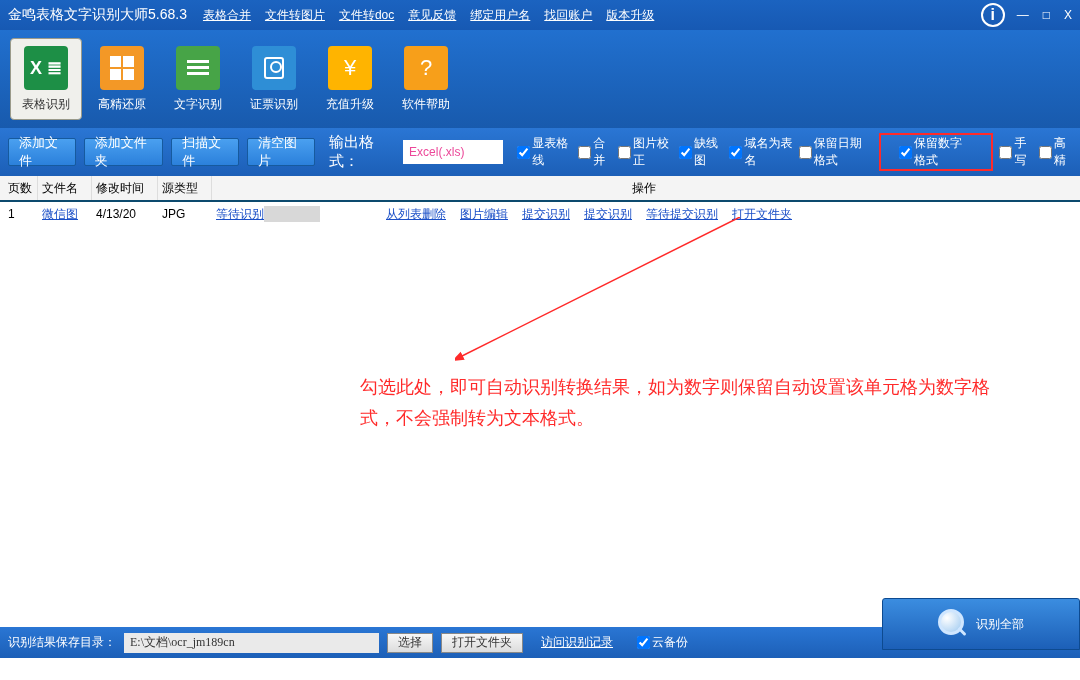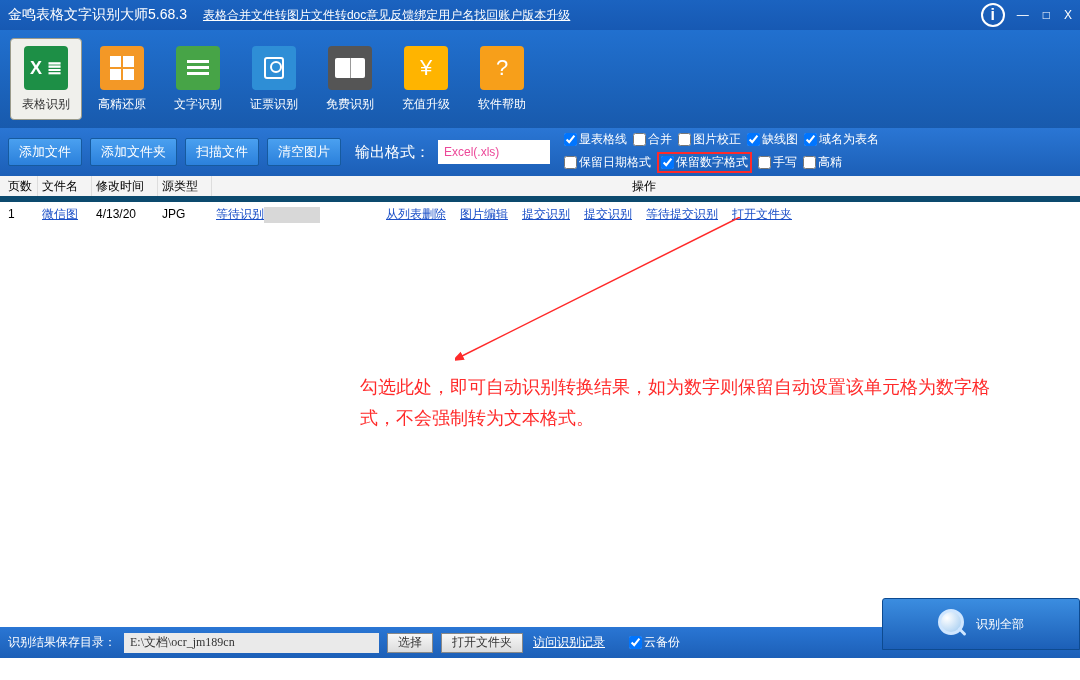--- a/index.html
+++ b/index.html
@@ -1,19 +1,19 @@
 <!DOCTYPE html>
 <html><head>
 <meta charset="utf-8">
 <style>
 *{box-sizing:border-box;margin:0;padding:0;font-family:"Microsoft YaHei","SimSun",sans-serif;font-size:12px}
 body{width:1080px;height:680px;overflow:hidden;background:#fff}
 .titlebar{height:30px;background:linear-gradient(#1b63c0,#1759b3);color:#fff;display:flex;align-items:center;padding:0 8px;position:relative}
 .titlebar .title{font-size:14px;margin-right:16px}
-.titlebar .menu{display:flex;gap:0}
+.titlebar .menu{display:flex;gap:14px}
 .titlebar .menu span{text-decoration:underline;cursor:pointer}
 .titlebar .right{margin-left:auto;display:flex;align-items:center;gap:12px}
 .info-icon{width:24px;height:24px;border:2px solid #fff;border-radius:50%;display:flex;align-items:center;justify-content:center;font-weight:bold;font-size:16px;color:#fff}
 .winbtns{display:flex;gap:14px;font-size:16px}
 .winbtns span{cursor:pointer}
 .toolbar{height:98px;background:linear-gradient(#2170cf,#185aad);display:flex;align-items:center;padding:0 10px;gap:4px}
 .tool{width:72px;height:82px;display:flex;flex-direction:column;align-items:center;justify-content:center;color:#fff;border-radius:4px;gap:6px;cursor:pointer}
 .tool.active{background:#f0f0ec;color:#333;border:1px solid #9a9a8a}
 .tool .ticon{width:44px;height:44px;display:flex;align-items:center;justify-content:center;border-radius:4px}
 .tool .tlabel{font-size:12px}
@@ -21,26 +21,26 @@
 .ic-orange{background:#f39826;color:#fff}
 .ic-green{background:#47a447;color:#fff}
 .ic-blue{background:#2e8ed6;color:#fff}
 .ic-dark{background:#555;color:#fff}
 .ic-coin{background:#ffb400;border-radius:50%;color:#fff;font-size:22px}
 .ic-help{background:#f79f1a;border-radius:50%;color:#fff;font-size:22px}
 .optbar{height:48px;background:linear-gradient(#2a76d4,#1c5fb7);display:flex;align-items:center;padding:0 8px;gap:8px;color:#fff}
 .bbtn{height:28px;padding:0 10px;background:linear-gradient(#4aa0f0,#2b80db);border:1px solid #165a9e;color:#fff;border-radius:2px;display:flex;align-items:center;cursor:pointer;font-size:13px}
 .outlabel{font-size:15px;margin-left:6px}
 .outbox{width:112px;height:24px;background:#fff;color:#ec4899;display:flex;align-items:center;padding:0 6px;font-family:Liberation Sans, sans-serif}
-.checks{display:flex;flex-direction:column;gap:4px;margin-left:6px}
+.checks{display:flex;flex-direction:row;gap:4px;margin-left:6px}
 .checkrow{display:flex;gap:6px;align-items:center}
 .ck{display:flex;align-items:center;gap:2px}
 .ck input{width:13px;height:13px}
-.ck.highlight{border:2px solid #ff2a2a;padding:0 2px}
-.tablehdr{height:26px;background:#f4f4f4;border-bottom:6px solid #0c4a6e;display:flex;align-items:center;padding:0 4px}
+.ck.highlight{border:2px solid #ff2a2a;padding:0 18px}
+.tablehdr{height:26px;background:#f4f4f4;border-bottom:2px solid #0c4a6e;display:flex;align-items:center;padding:0 4px}
 .th{border-right:1px solid #ddd;padding:0 4px;height:100%;display:flex;align-items:center}
 .tablebody{position:relative;height:425px;background:#fff;overflow:hidden}
 .trow{height:24px;display:flex;align-items:center;padding:0 4px}
 .td{padding:0 4px}
 .link{color:#1a4fc7;text-decoration:underline;cursor:pointer}
 .greybox{width:56px;height:16px;background:#d8d8d8}
 .arrow-svg{position:absolute;left:455px;top:15px;pointer-events:none}
 .anno{position:absolute;left:360px;top:170px;width:640px;color:#ff2a2a;font-size:18px;line-height:1.7}
 .statusbar{height:31px;background:linear-gradient(#2a76d4,#1c5fb7);display:flex;align-items:center;padding:10px 8px;color:#fff;gap:8px;position:relative}
 .pathbox{width:255px;height:20px;background:#eaeaea;color:#333;padding:0 6px;display:flex;align-items:center;font-family:SimSun}
@@ -109,26 +109,20 @@
       </div>
     <div class="tlabel">文字识别</div>
   </div>
   <div class="tool">
     <div class="ticon ic-blue">
         <div class="person"></div>
       </div>
     <div class="tlabel">证票识别</div>
   </div>
   <div class="tool">
-    <div class="ticon ic-dark">
-        <div class="book"></div>
-      </div>
-    <div class="tlabel">免费识别</div>
-  </div>
-  <div class="tool">
     <div class="ticon ic-coin">¥</div>
     <div class="tlabel">充值升级</div>
   </div>
   <div class="tool">
     <div class="ticon ic-help">?</div>
     <div class="tlabel">软件帮助</div>
   </div>
 </div>
 
 <div class="optbar">
@@ -189,21 +183,21 @@
   <div class="th" style="width:54px">源类型</div>
   <div class="th" style="flex:1;justify-content:center;border-right:none">操作</div>
 </div>
 
 <div class="tablebody">
   <div class="trow">
     <div class="td" style="width:34px">1</div>
     <div class="td link" style="width:54px">微信图</div>
     <div class="td" style="width:66px">4/13/20</div>
     <div class="td" style="width:54px">JPG</div>
-    <div class="td" style="width:170px;display:flex;align-items:flex-end;">
+    <div class="td" style="width:170px;display:flex;align-items:center;">
       <span class="link">等待识别</span>
       <span class="greybox"></span>
     </div>
     <div class="td" style="flex:1;display:flex;gap:14px">
       <span class="link">从列表删除</span>
       <span class="link">图片编辑</span>
       <span class="link">提交识别</span>
       <span class="link">提交识别</span>
       <span class="link">等待提交识别</span>
       <span class="link">打开文件夹</span>
@@ -220,21 +214,21 @@
   </svg>
 
   <div class="anno">勾选此处，即可自动识别转换结果，如为数字则保留自动设置该单元格为数字格式，不会强制转为文本格式。</div>
 </div>
 
 <div class="statusbar">
   <span>识别结果保存目录：</span>
   <div class="pathbox">E:\文档\ocr_jm189cn</div>
   <div class="smbtn">选择</div>
   <div class="smbtn">打开文件夹</div>
-  <span class="slink" style="margin-left:2px">访问识别记录</span>
+  <span class="slink" style="margin-left:10px">访问识别记录</span>
   <label class="ck" style="margin-left:16px">
     <input type="checkbox" id="cloudck" checked="" style="">
       <span>云备份</span>
   </label>
   <div class="bigbtn">
     <div class="mag"></div>
     <span>识别全部</span>
   </div>
 </div>
 

